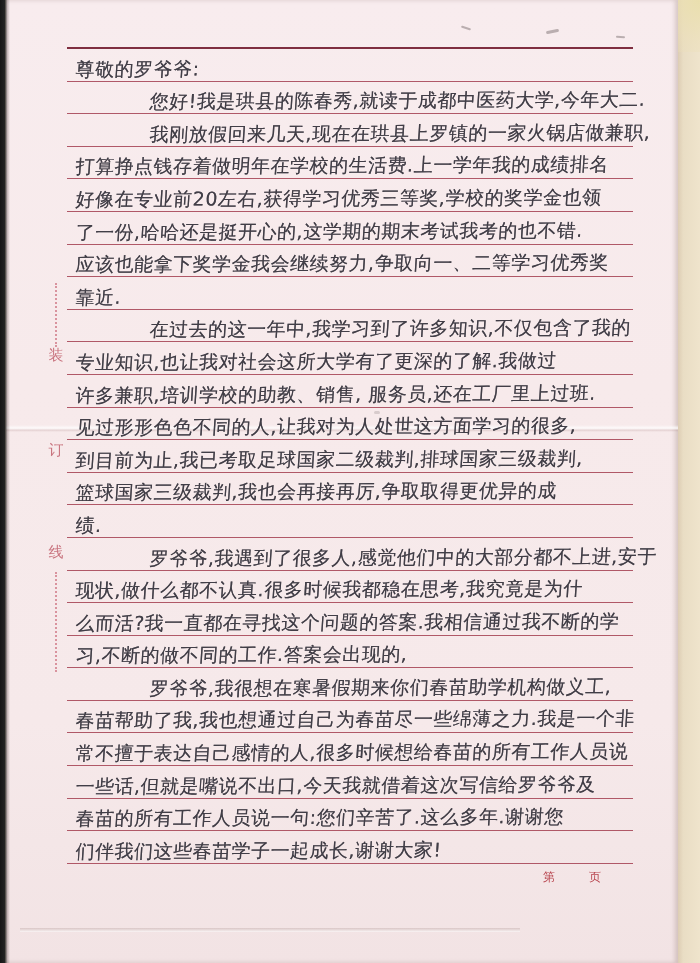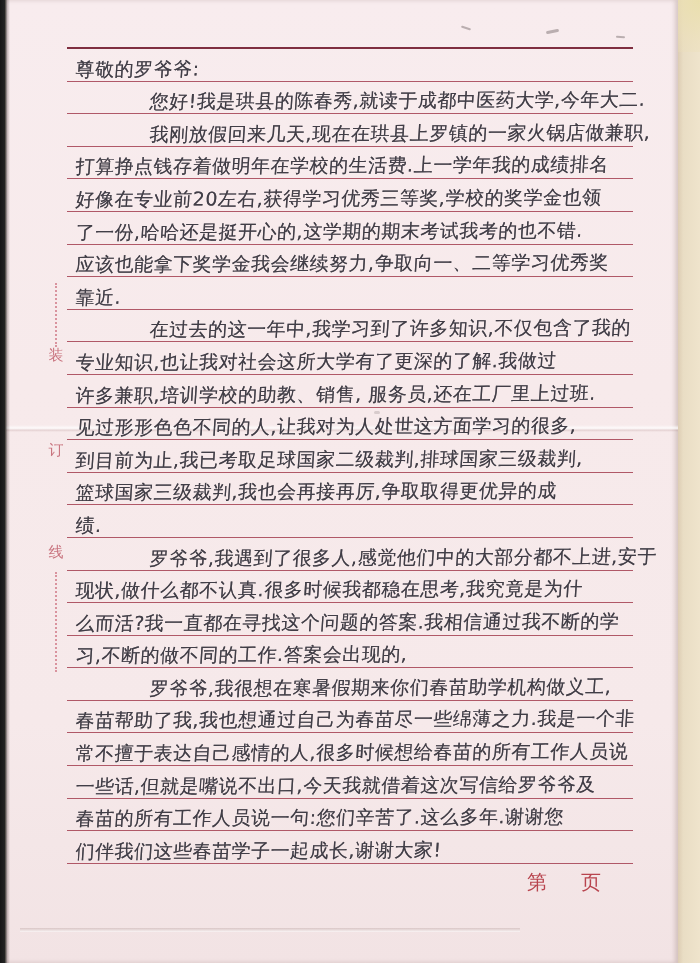--- a/index.html
+++ b/index.html
@@ -69,21 +69,21 @@
     font-size:19px;line-height:22px;letter-spacing:0.5px;
     color:#413e47;
     transform:skewX(-4deg) rotate(-0.25deg);
     transform-origin:left bottom;
     text-shadow:0 0 0.6px rgba(65,62,71,0.7);
   }
   .row.indent .hw{left:82px;}
   
   .footer{
     position:absolute;left:0;top:869px;width:627px;
-    text-align:right;color:#b8444e;font-size:20px;
+    text-align:right;color:#b8444e;font-size:12px;
   }
   .footer .pg{display:inline-block;}
   .footer .pg-gap{display:inline-block;width:34px;}
   .footer .pg-tail{display:inline-block;width:32px;}
   
   .speck{position:absolute;background:rgba(110,100,100,0.45);border-radius:2px;}
   .s1{left:455px;top:27px;width:10px;height:2px;transform:rotate(18deg);}
   .s2{left:540px;top:30px;width:13px;height:3px;transform:rotate(-12deg);}
   .s3{left:610px;top:36px;width:9px;height:2px;transform:rotate(4deg);}
   .s4{left:368px;top:411px;width:6px;height:3px;opacity:.5;}

